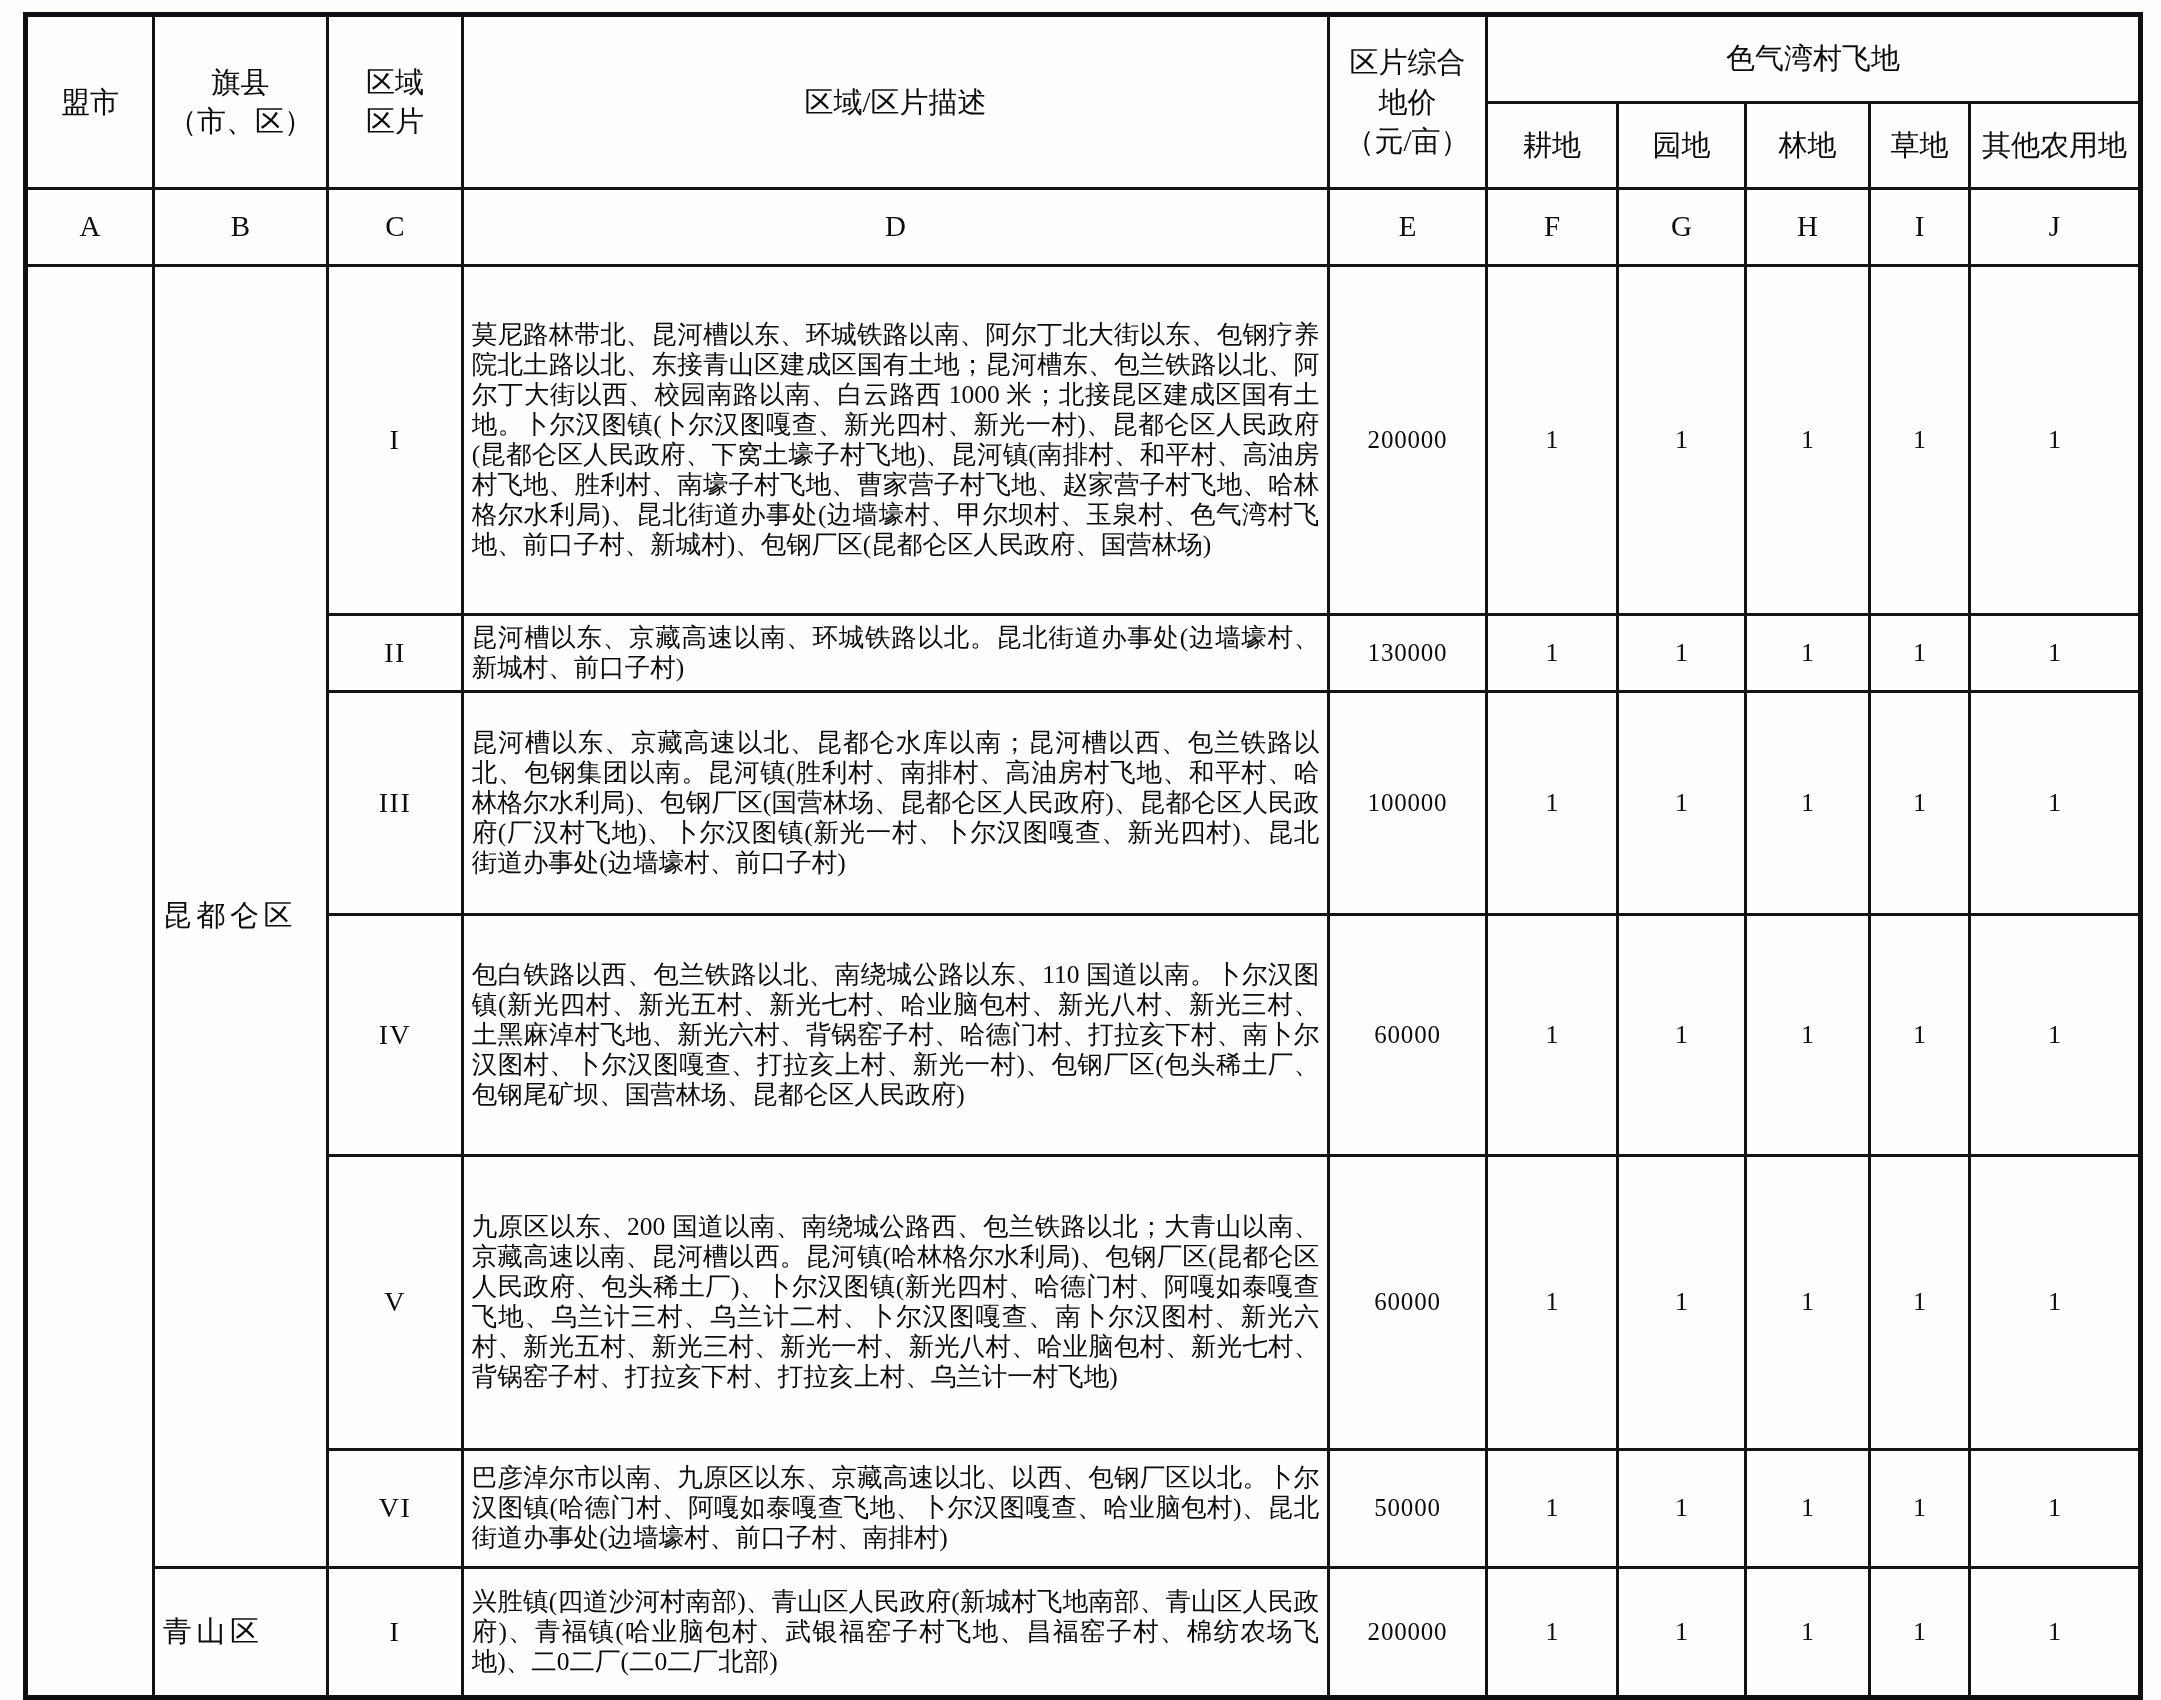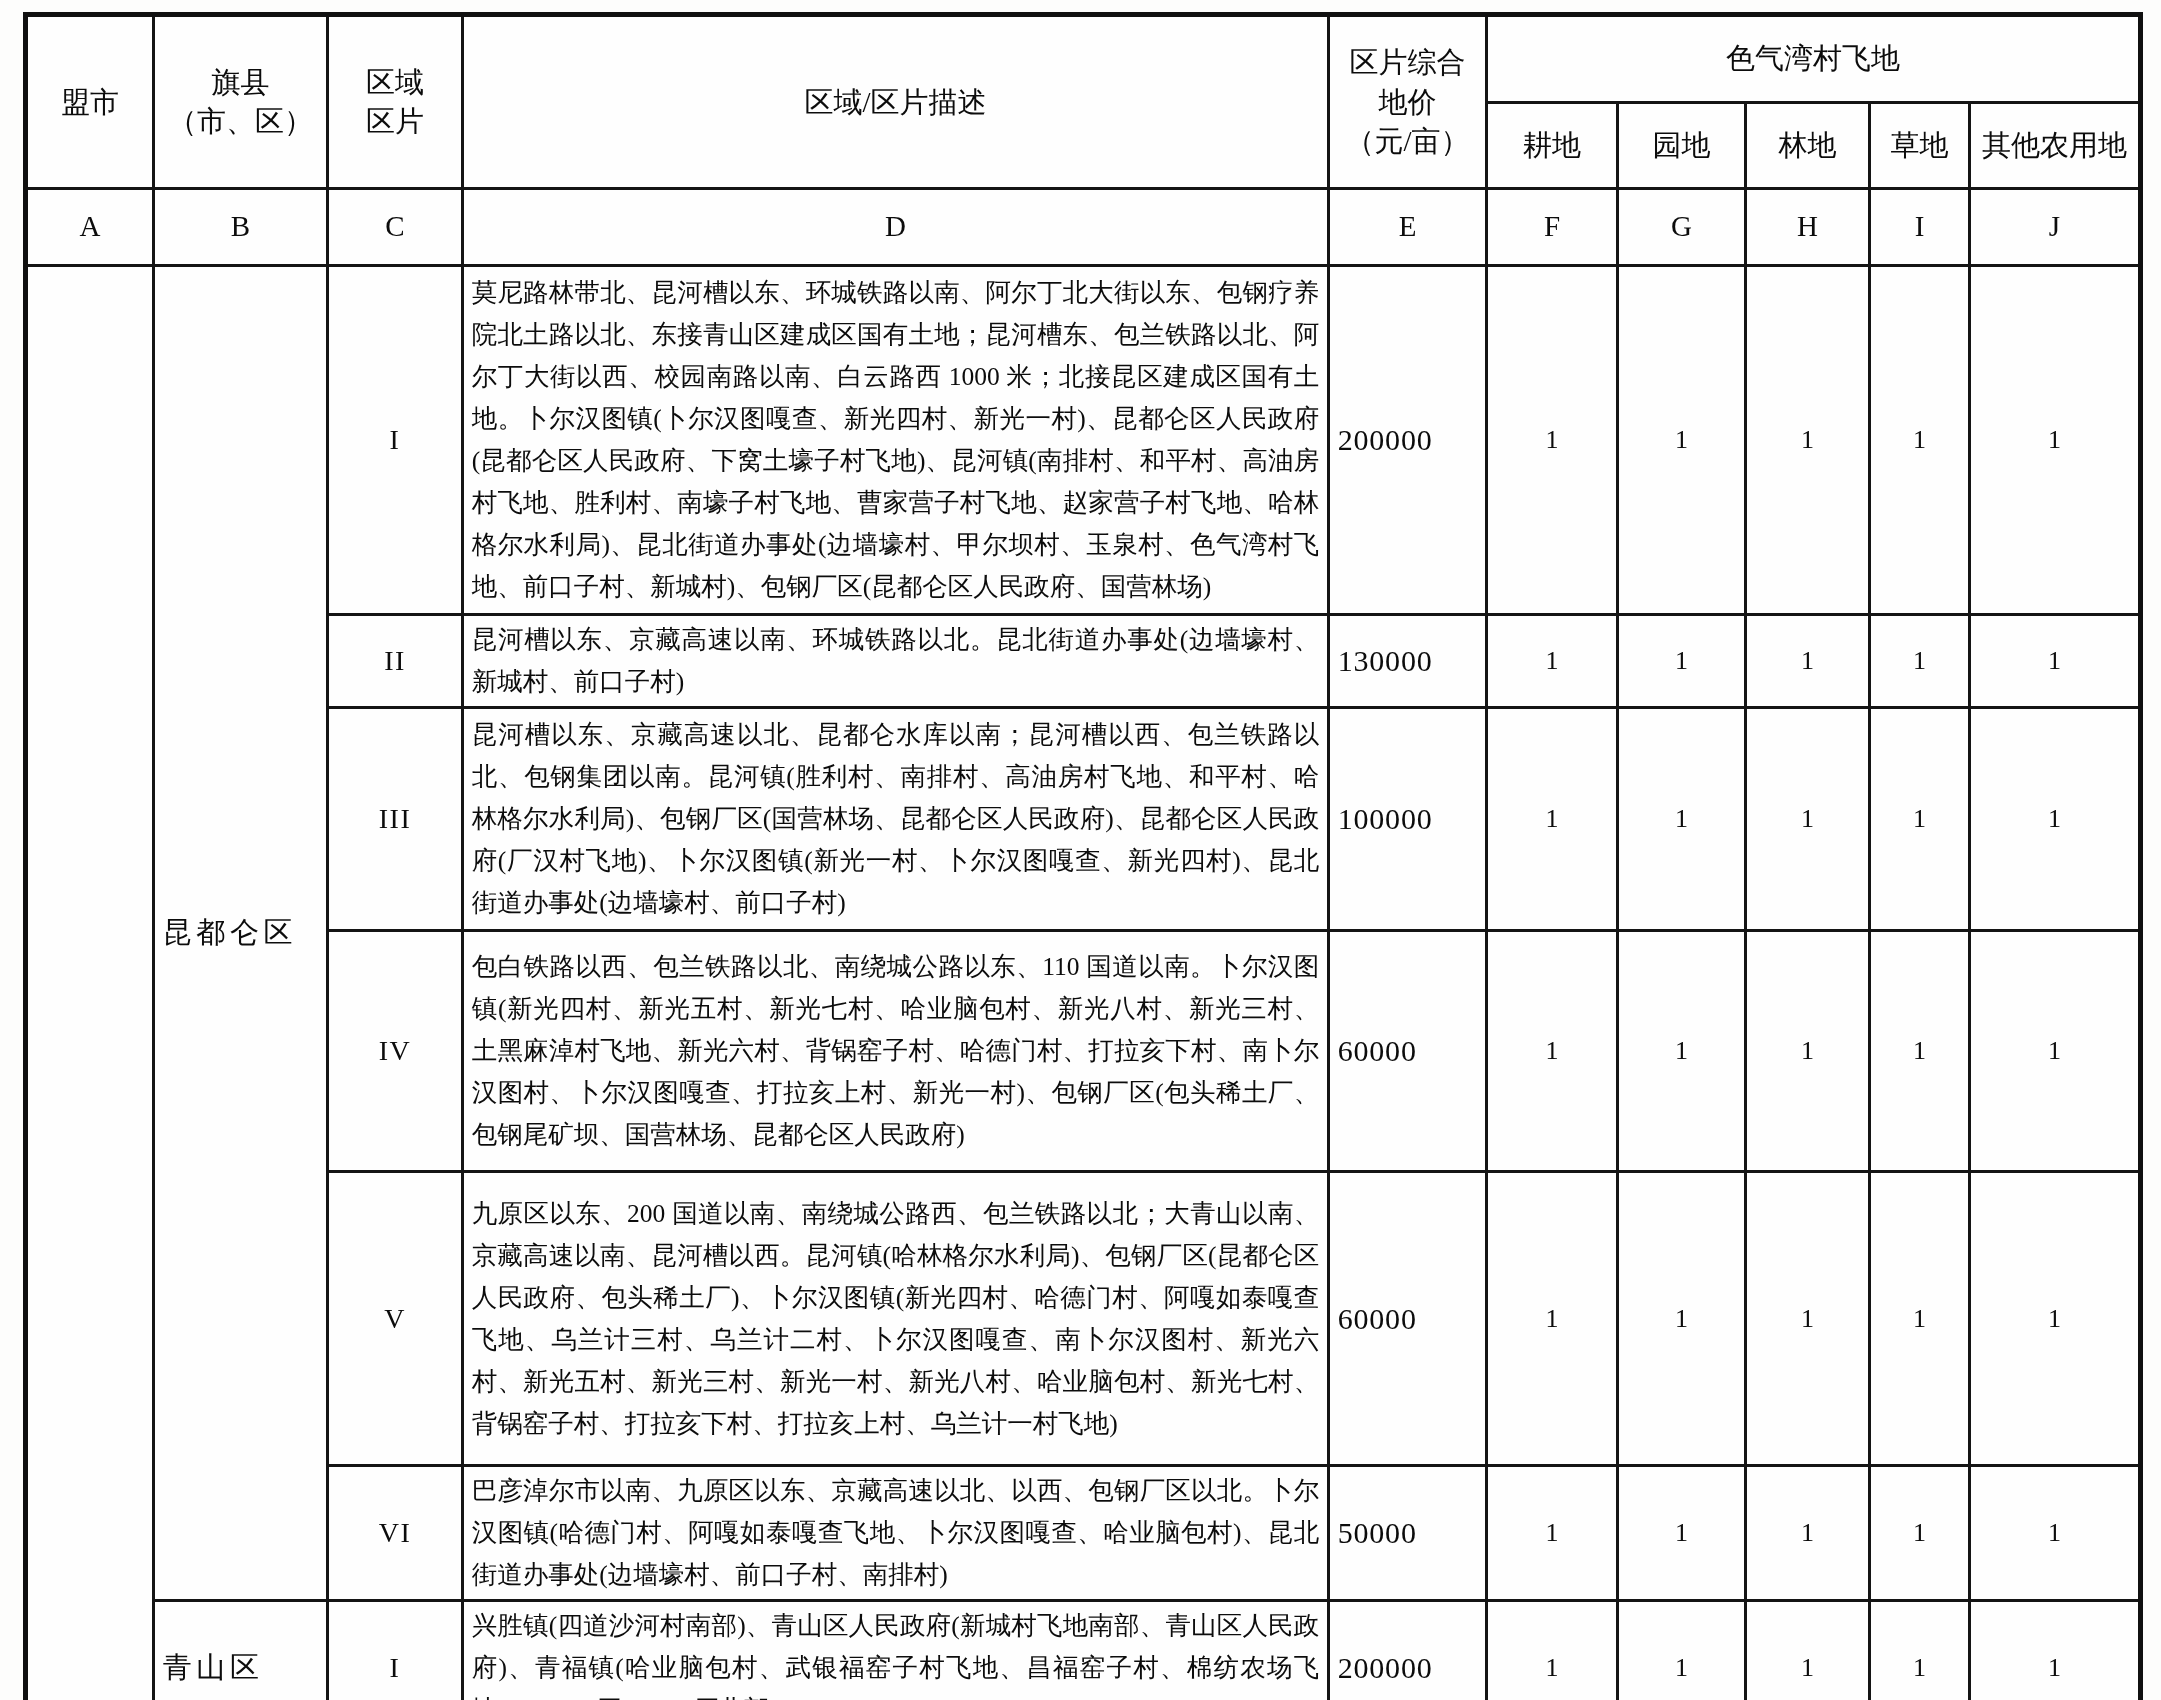--- a/index.html
+++ b/index.html
@@ -29,24 +29,24 @@
     height:68px;border-bottom-width:4.6px;
   }
   .zone{
     text-align:center;font-size:28px;font-weight:600;letter-spacing:1.5px;
   }
   .county{
     font-size:29px;font-weight:normal;letter-spacing:4.6px;
   }
   .desc{
     vertical-align:top;text-align:justify;
-    font-size:25.5px;line-height:42px;padding:4.6px 7.7px 4.6px 9.3px;
+    font-size:25.5px;line-height:30px;padding:4.6px 7.7px 4.6px 9.3px;
   }
   .price{
-    text-align:left;font-size:30px;font-weight:600;letter-spacing:0.8px;
+    text-align:center;font-size:25px;font-weight:600;letter-spacing:0.8px;
   }
   .coef{
     text-align:center;font-size:26px;font-weight:600;
   }
   .h1 th{height:77px;}
   .h2 th{height:77px;}
 </style>
 </head>
 <body>
 

